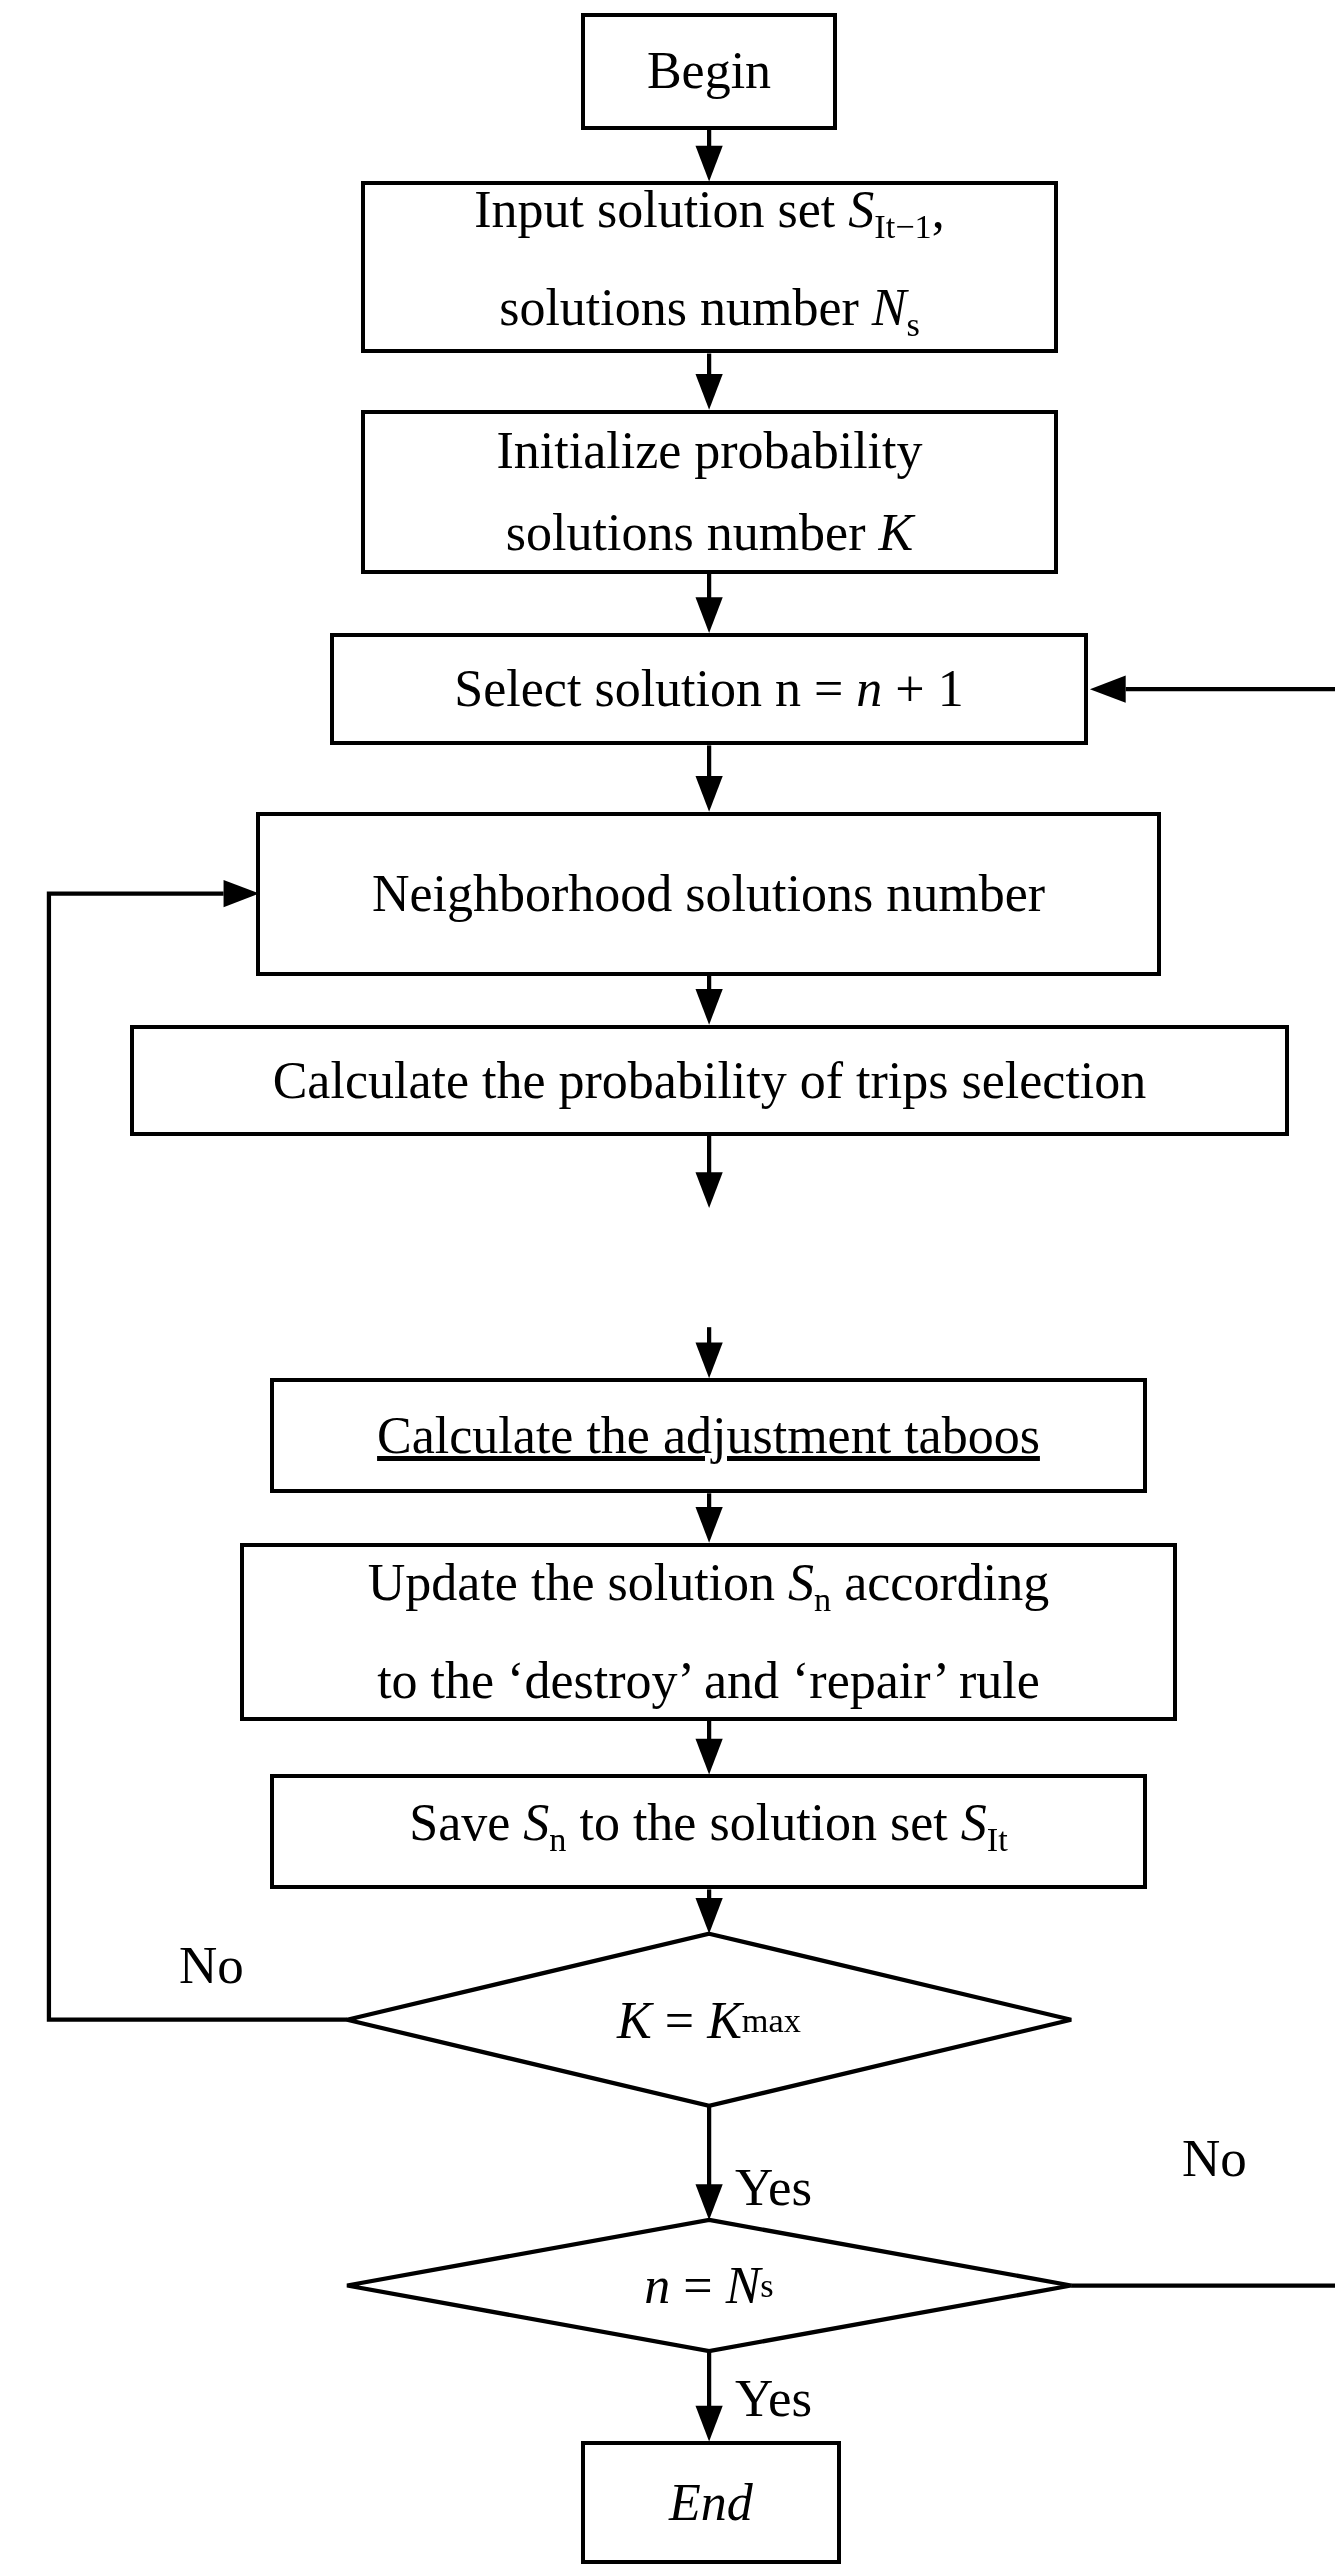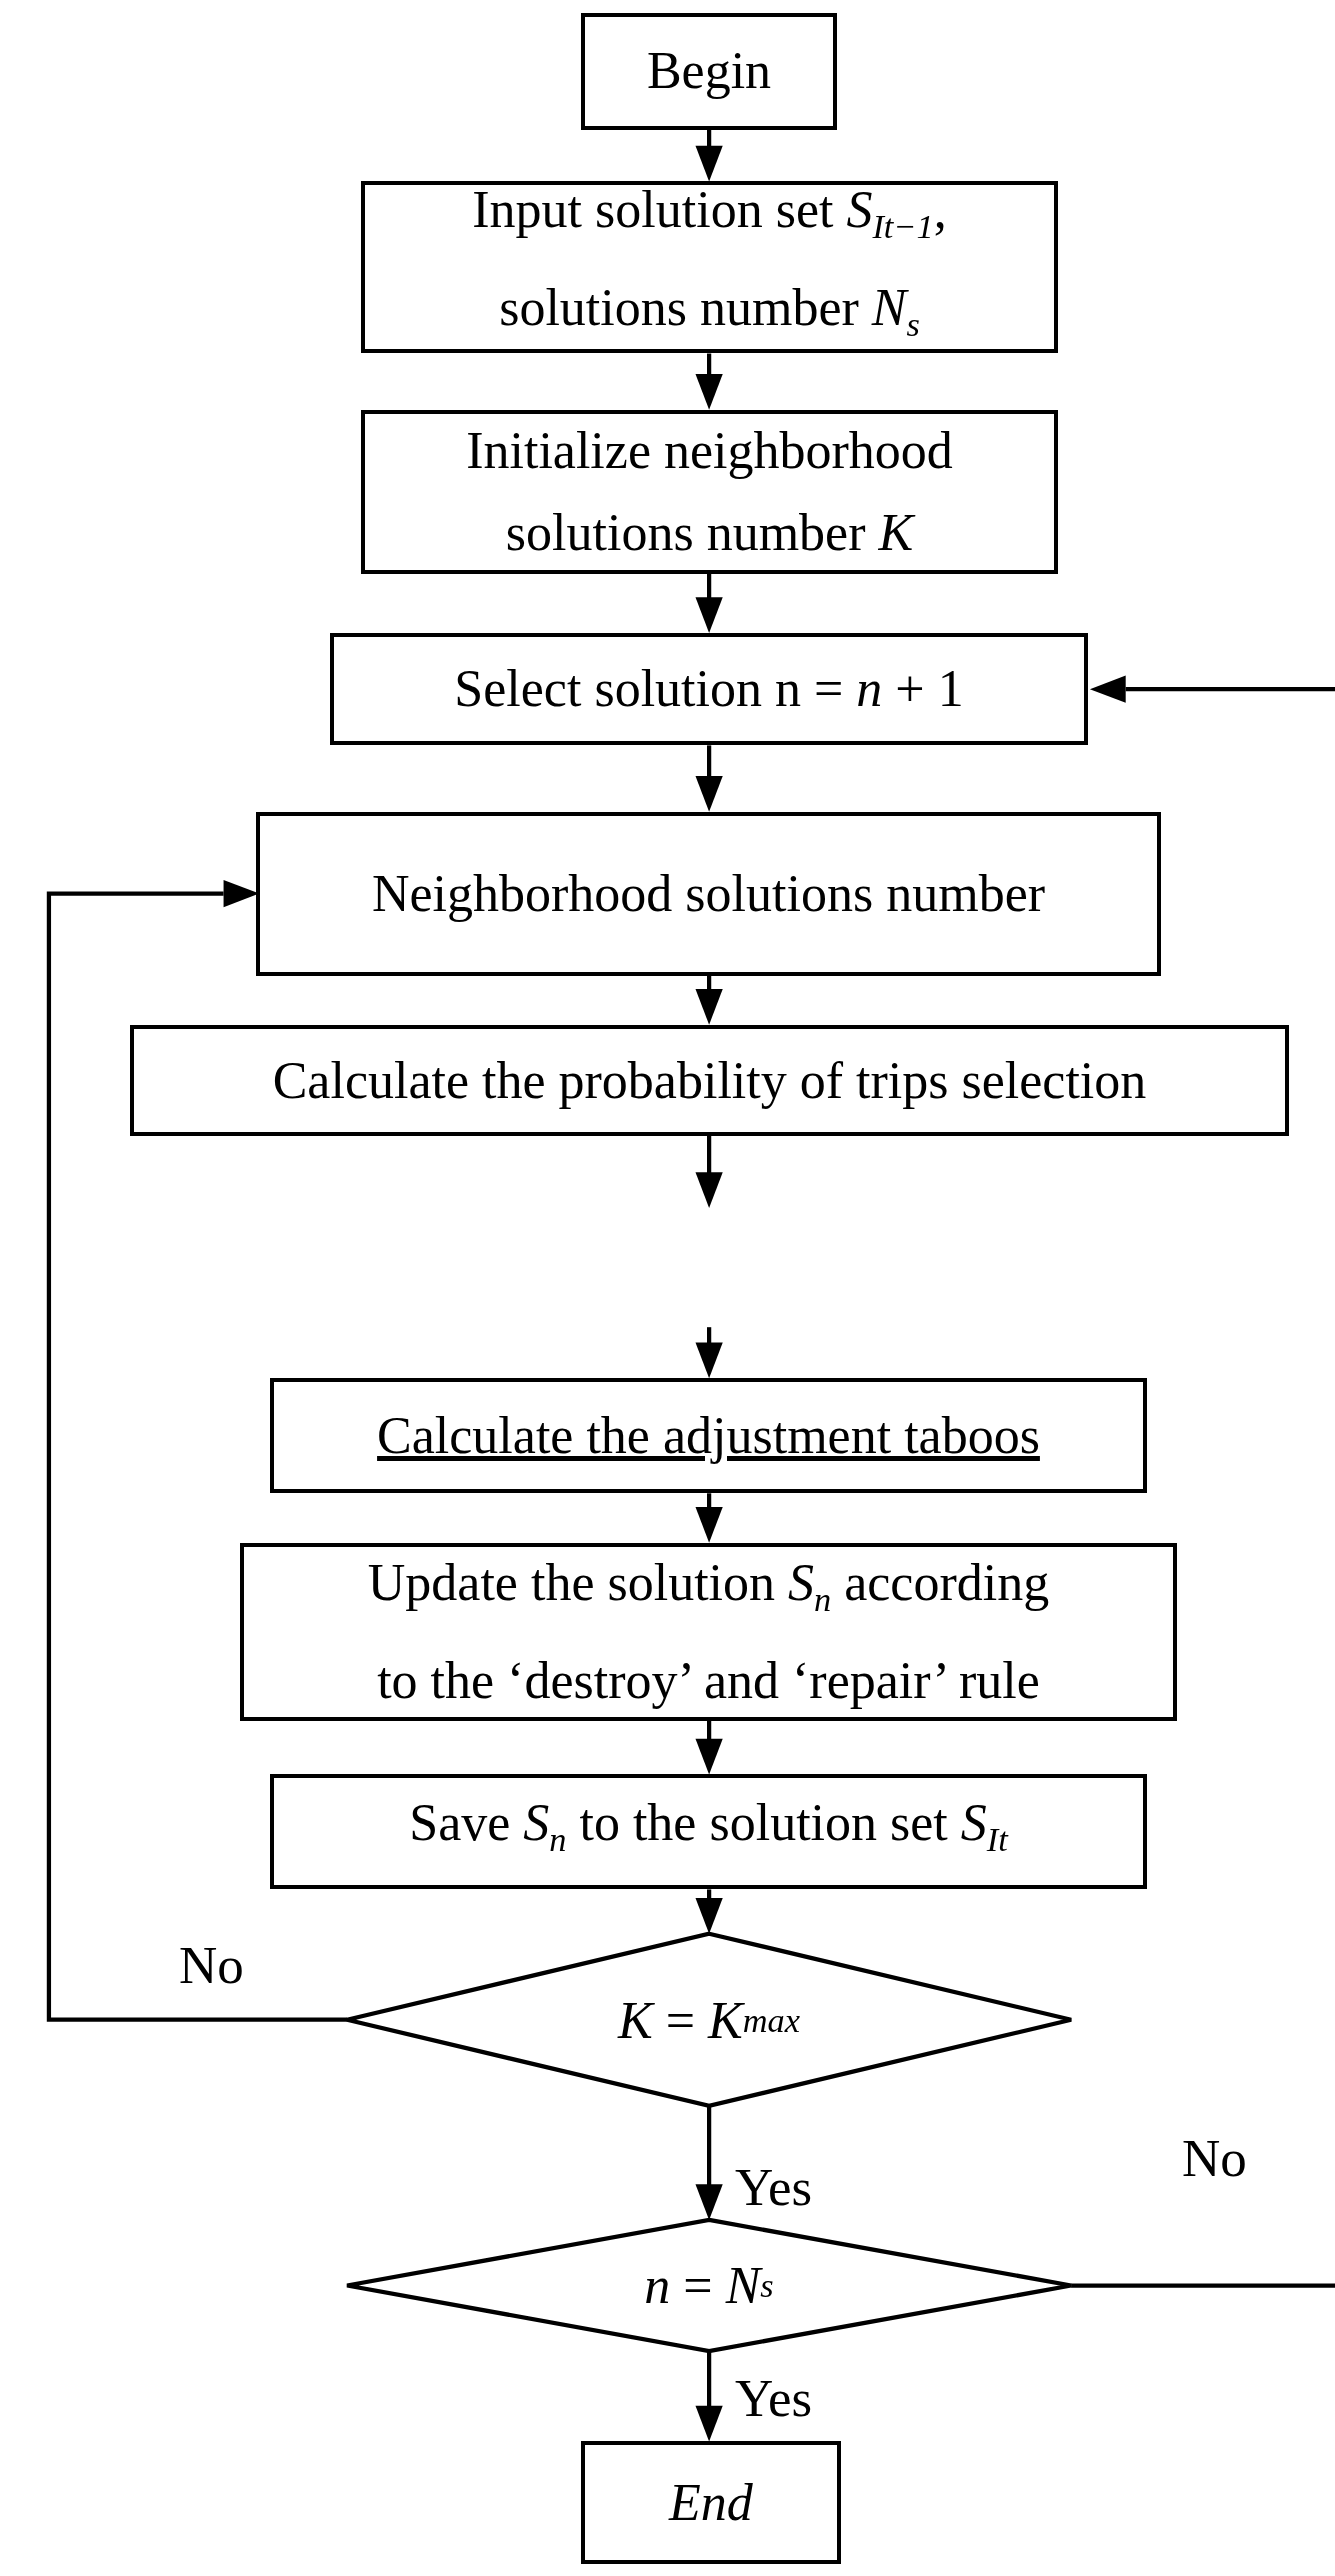--- a/index.html
+++ b/index.html
@@ -9,21 +9,21 @@
     font-family:"Liberation Serif", serif; color:#000;margin-left:36px;
   }
   .svg-layer { position:absolute; left:0; top:0; }
   .node {
     position:absolute; background:#ffffff; border:4.3px solid #000000;
     display:flex; flex-direction:column; align-items:center; justify-content:center;
     text-align:center; font-size:52px; line-height:82px;
   }
   .line { white-space:pre; line-height:82px; }
   .var { font-style:italic; }
-  .sub { font-style:italic; font-size:0.66em; vertical-align:-0.33em;text-align:center; }
+  .sub { font-size:0.66em; vertical-align:-0.33em;text-align:center; }
   .dlabel {
     position:absolute; display:flex; align-items:center; justify-content:center;
     font-size:52px; white-space:pre;
   }
   .elabel { position:absolute; font-size:53px; white-space:pre; }
 </style>
 </head>
 <body>
 
 <div class="canvas">
@@ -70,21 +70,21 @@
   <div class="node" style="left:545px; top:12.8px; width:256px; height:117px;">
     <div class="line">Begin</div>
   </div>
 
   <div class="node" style="left:325px; top:181px; width:697px; height:172px;">
     <div class="line"><span>Input solution set </span><span class="var">S</span><span class="sub">It−1</span><span>,</span></div>
     <div class="line"><span>solutions number </span><span class="var">N</span><span class="sub">s</span></div>
   </div>
 
   <div class="node" style="left:325px; top:410px; width:697px; height:164px;">
-    <div class="line">Initialize neighborhood</div>
+    <div class="line">Initialize probability</div>
     <div class="line"><span>solutions number </span><span class="var">K</span></div>
   </div>
 
   <div class="node" style="left:294px; top:633px; width:758px; height:112px;justify-content:center;">
     <div class="line"><span>Select solution n = </span><span class="var">n</span><span> + 1</span></div>
   </div>
 
   <div class="node" style="left:220px; top:812px; width:905px; height:164px;gap:27px;">
     <div class="line">Neighborhood solutions number</div>
   </div>

